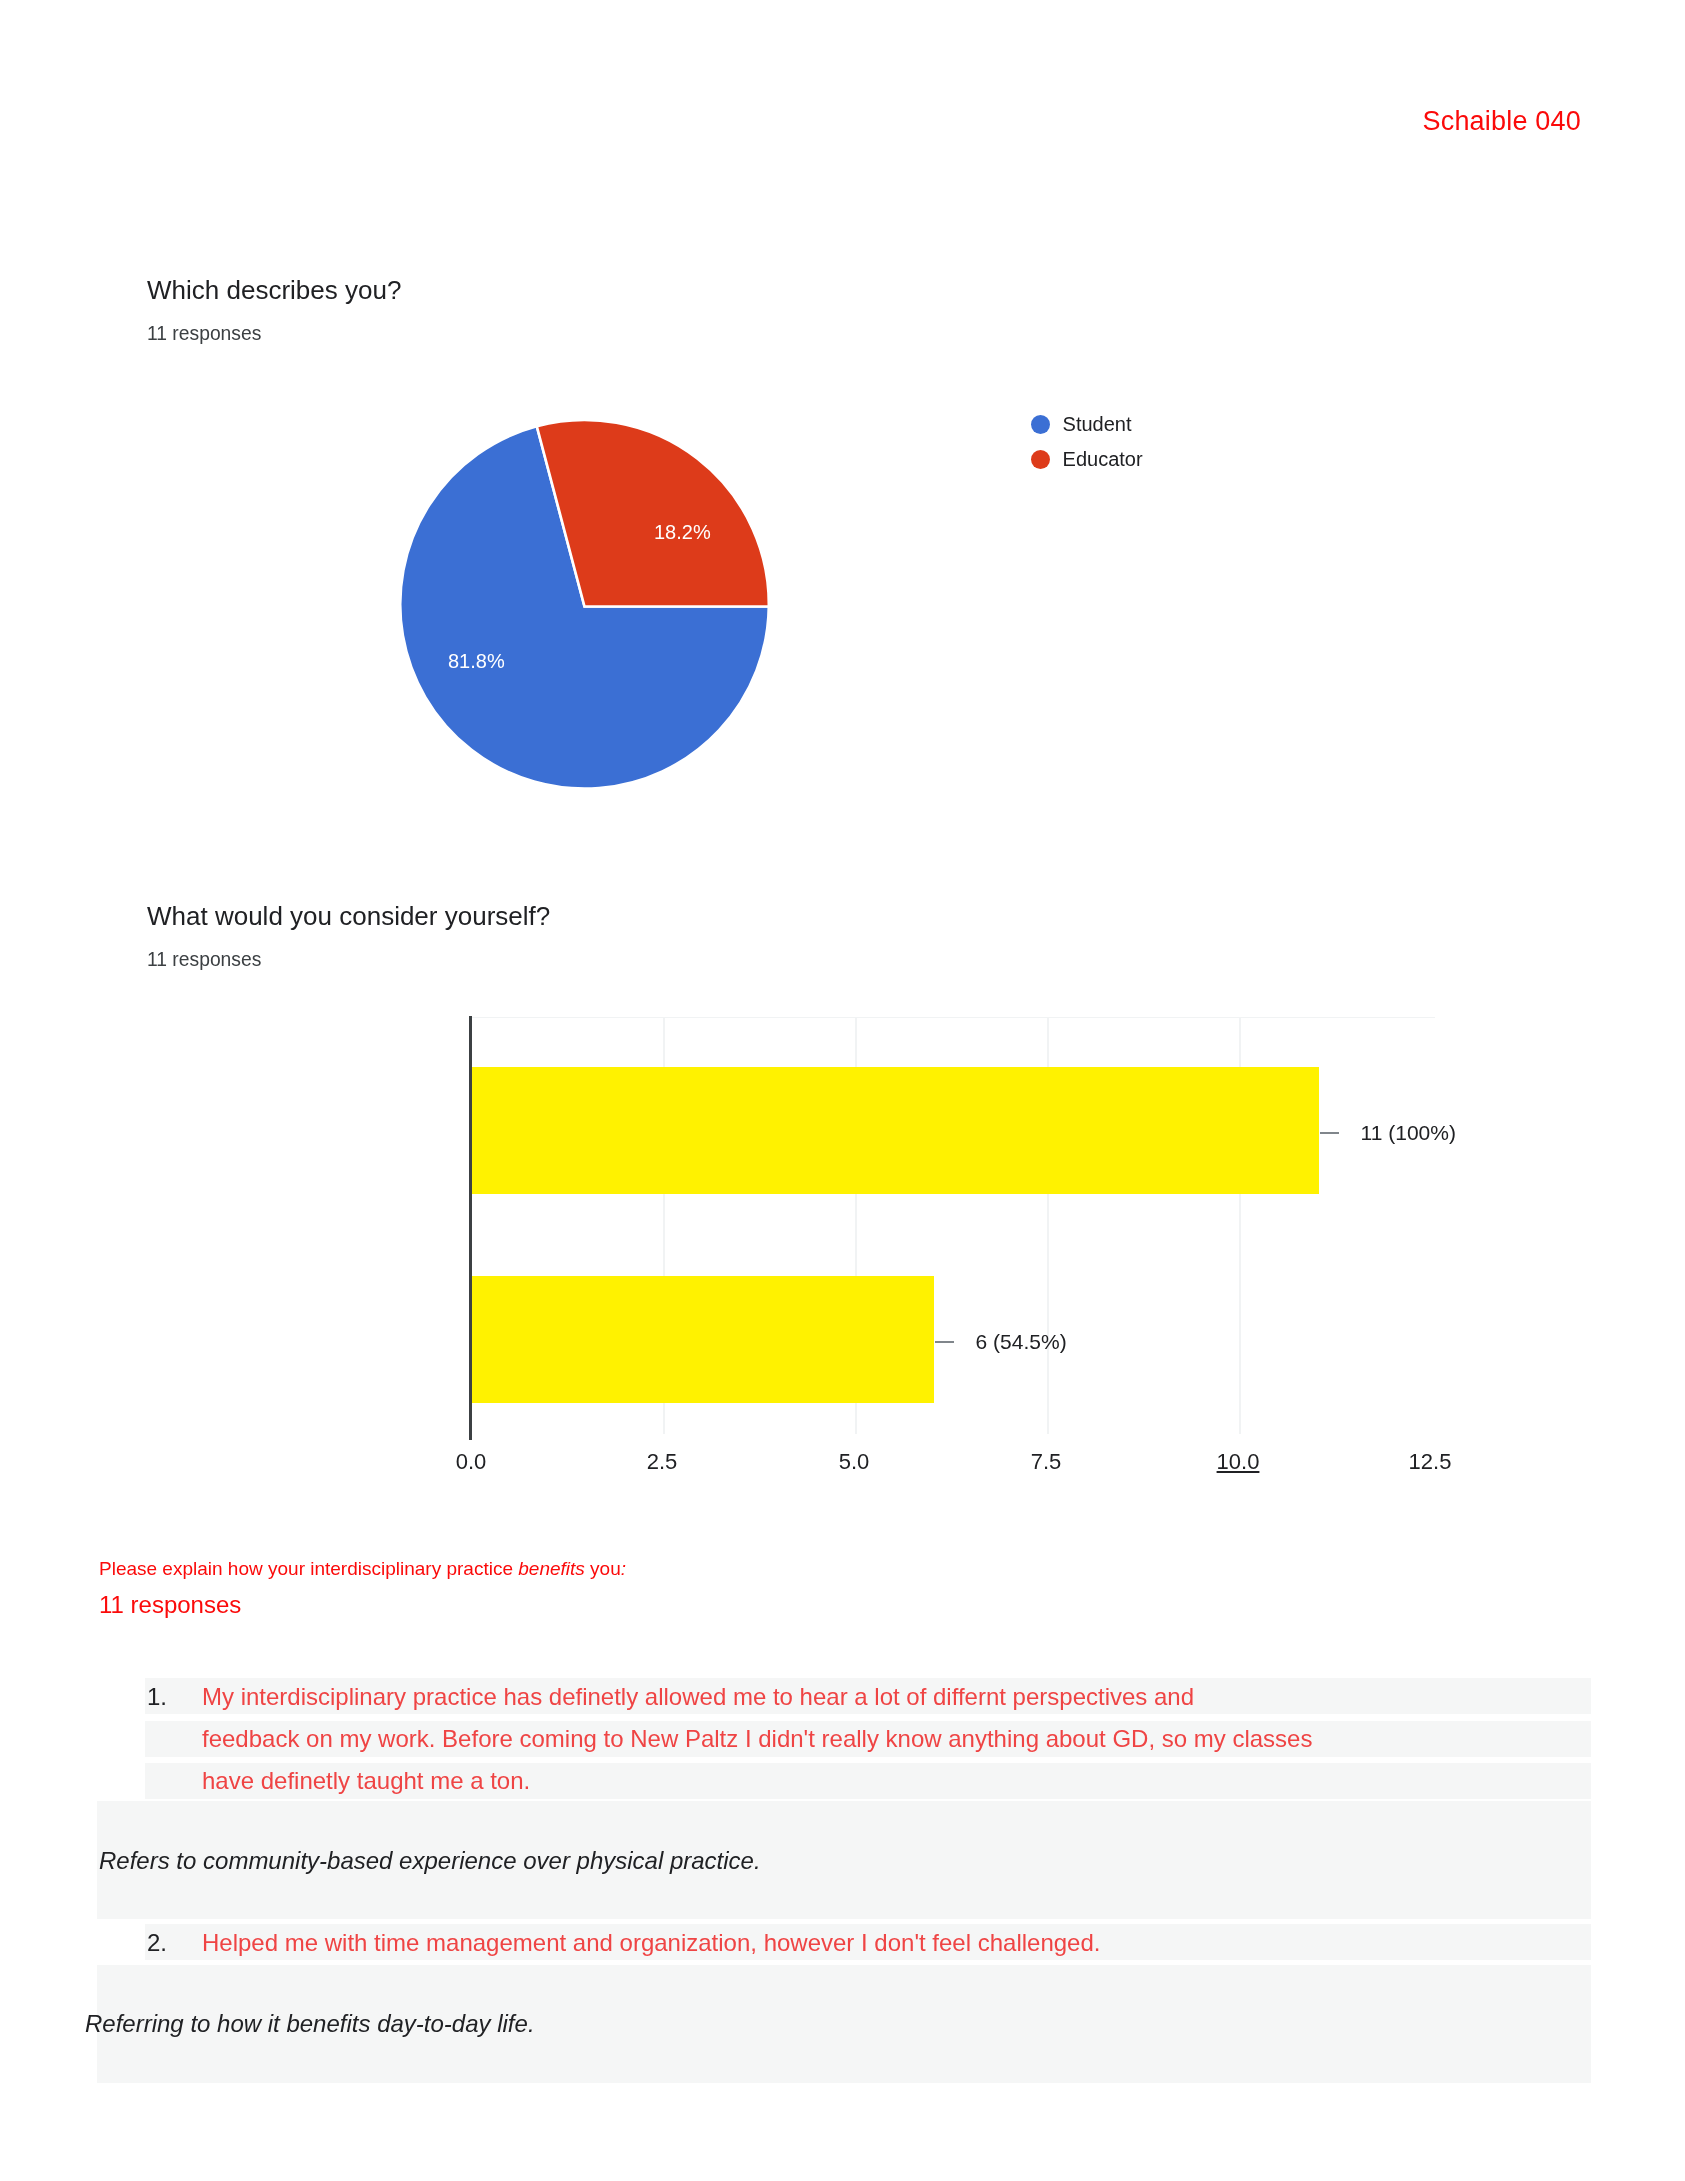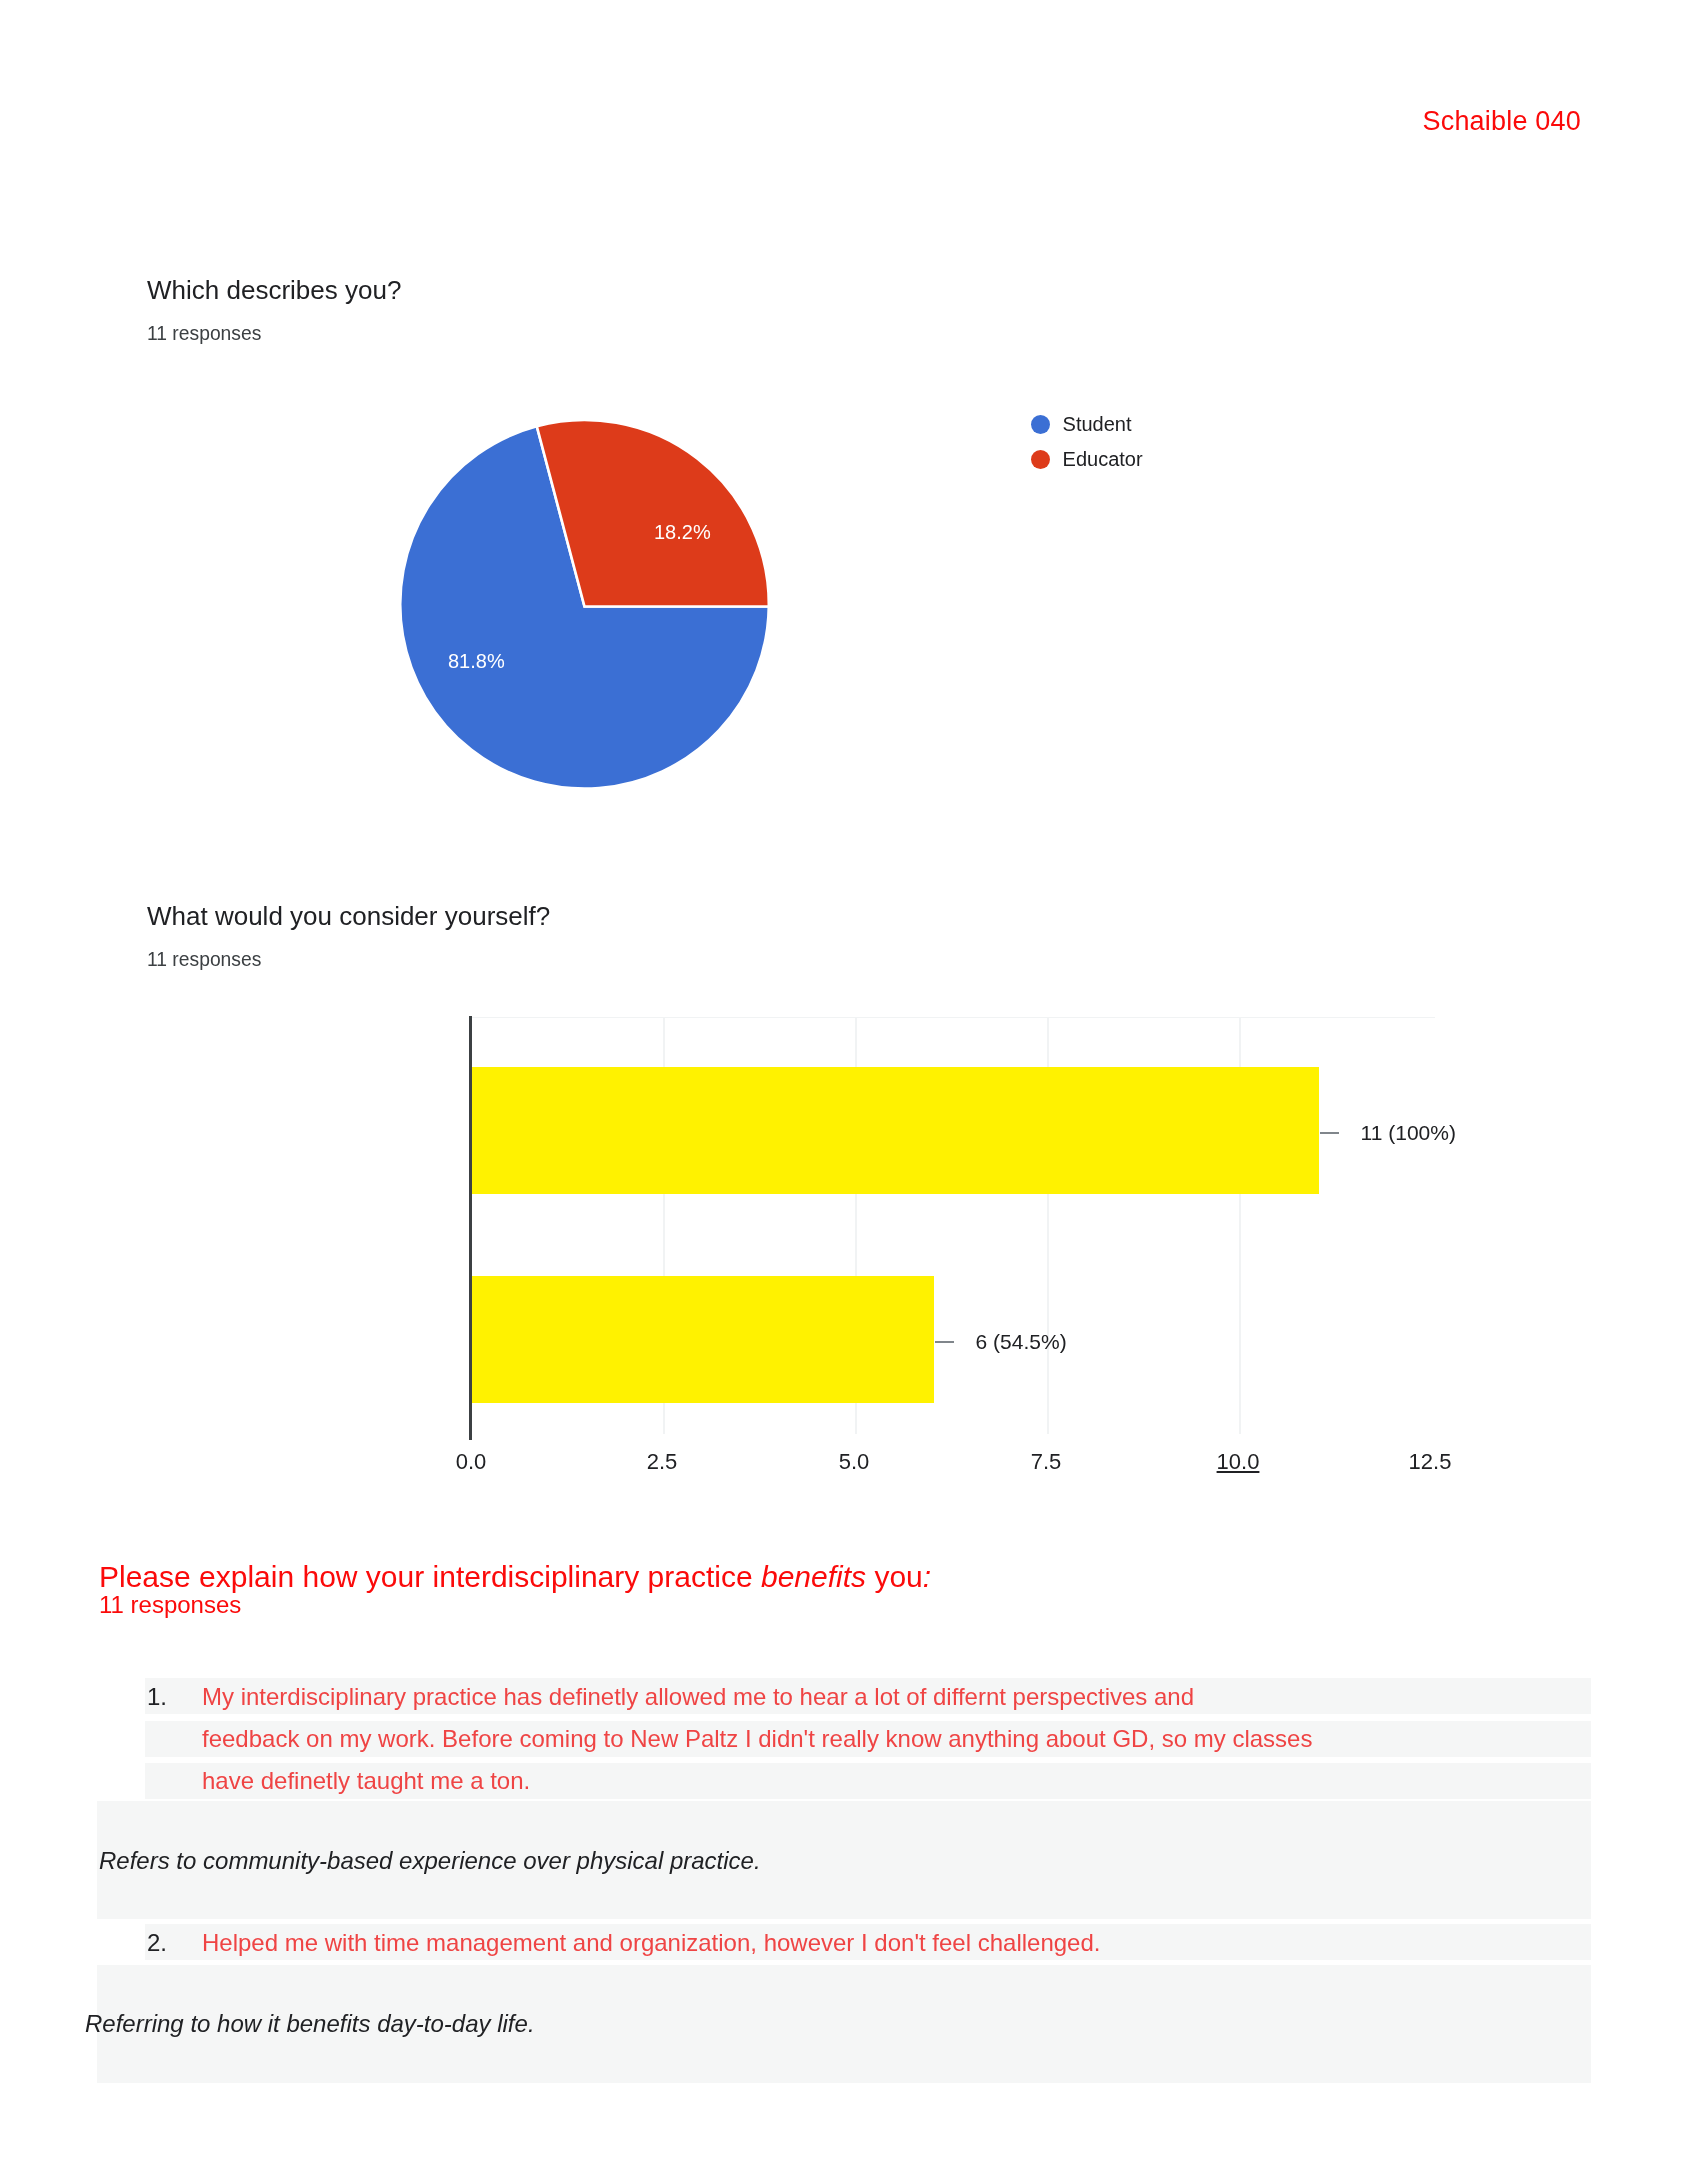--- a/index.html
+++ b/index.html
@@ -159,21 +159,21 @@
     color: #202124;
     transform: translateX(-50%);
     white-space: nowrap;
   }
 
   
   .fr-question {
     position: absolute;
     left: 99px;
     top: 1555px;
-    font-size: 30px;
+    font-size: 19px;
     color: #fb0a0a;
     line-height: 1.45;
     white-space: nowrap;
   }
   .fr-question .ital { font-style: italic; }
   .fr-sub {
     position: absolute;
     left: 99px;
     top: 1591px;
     font-size: 24px;

